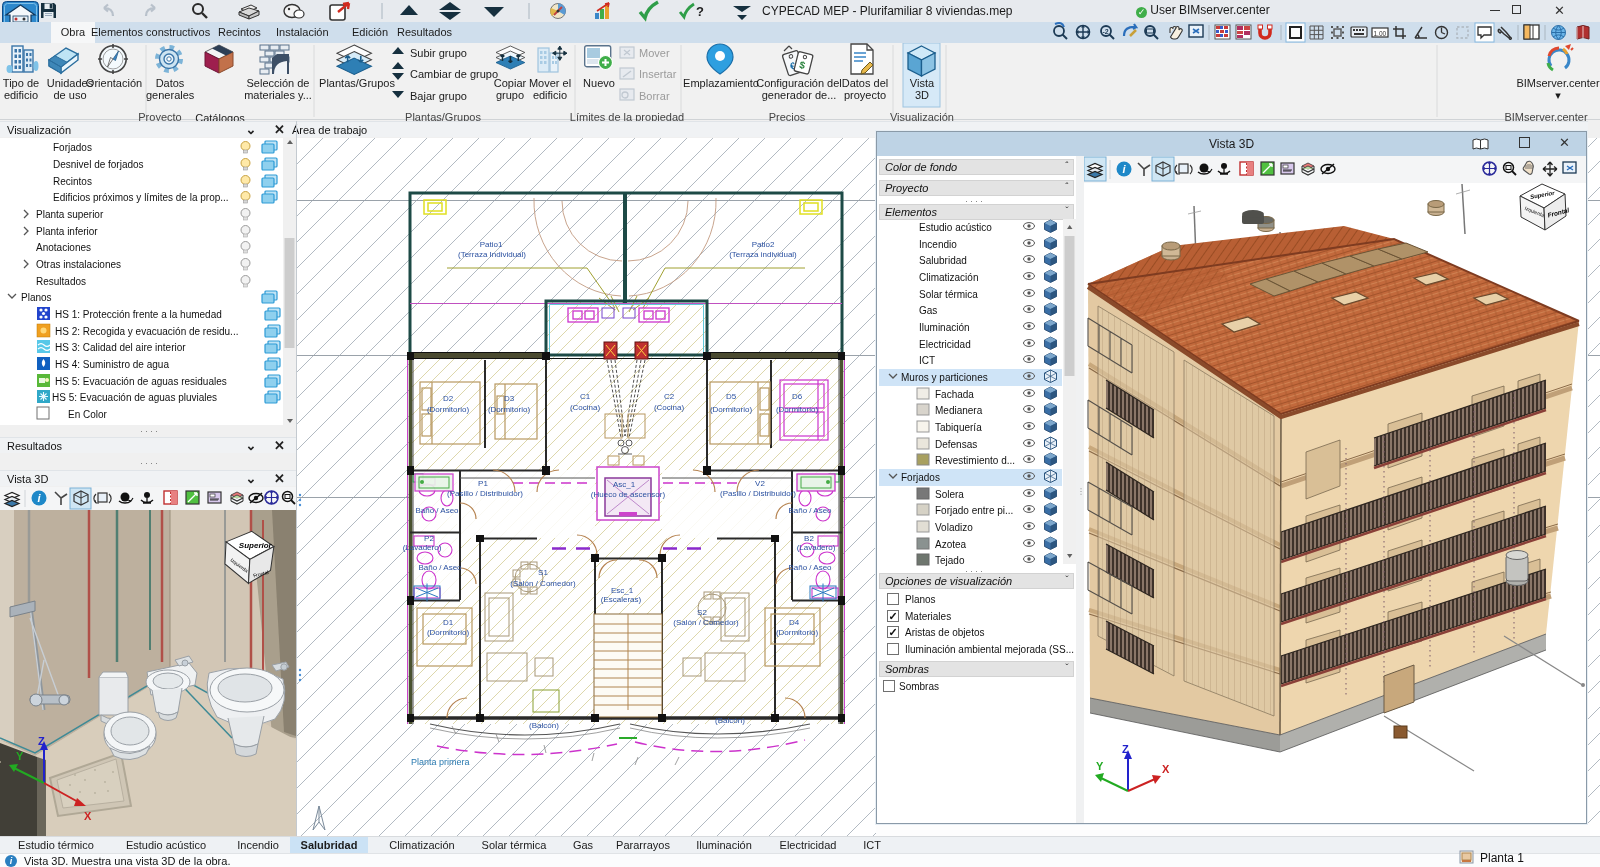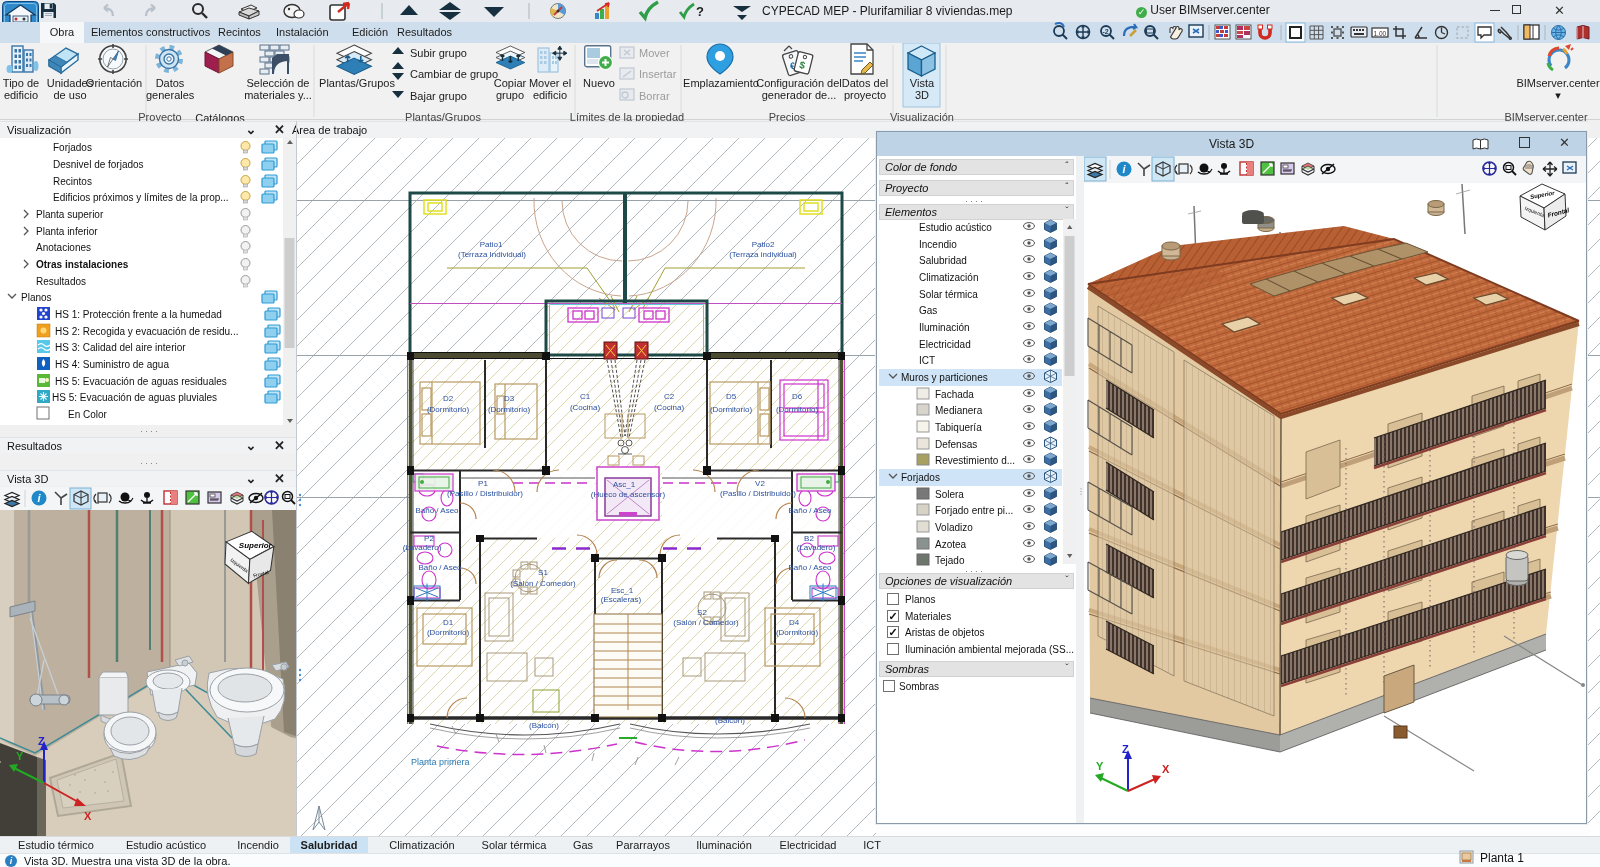--- a/index.html
+++ b/index.html
@@ -6,21 +6,21 @@
 html,body { width:1600px; height:867px; overflow:hidden; font-family:"Liberation Sans", sans-serif; }
 body { position:relative; background:#f0f0f0; }
 .abs { position:absolute; }
 
 #titlebar { left:0; top:0; width:1600px; height:22px; background:#e7eaee; }
 #title-text { left:762px; top:4px; font-size:12px; color:#1a1a1a; }
 #userbox { left:1136px; top:3px; font-size:12px; color:#1a1a1a; }
 
 #menubar { left:0; top:22px; width:1600px; height:21px; background:#cfdeec; }
 .menu-item { position:absolute; height:21px; line-height:21px; font-size:11px; color:#1b1b1b; }
-.menu-item.active { background:#f6f7f8; text-align:center; }
+.menu-item.active { background:#f6f7f8; text-align:center;margin-left:11px; }
 
 #ribbon { left:0; top:43px; width:1600px; height:77px; background:#f1f1f1; border-bottom:1px solid #d0d3d6; }
 .rib-btn { position:absolute; text-align:center; font-size:11px; color:#1b1b1b; line-height:12px; }
 .rib-group-label { position:absolute; top:68px; font-size:11px; color:#444; text-align:center; }
 .rib-small { position:absolute; font-size:11px; color:#1b1b1b; height:13px; line-height:13px; }
 .rib-small.gray { color:#9b9b9b; }
 
 .panel-hdr { position:absolute; height:16px; background:#f0f2f4; font-size:11px; color:#111; line-height:16px; padding-left:7px; border-top:1px solid #e0e4e8; }
 .hdr-btns { position:absolute; right:4px; top:0px; font-size:13px; color:#222; letter-spacing:7px; font-weight:bold; }
 #left-tree { left:0; top:138px; width:296px; height:287px; background:#fff; font-size:11px; }
@@ -526,21 +526,21 @@
         </g>
 </defs>
 </svg>
 <div class="trow" style="left:53px;top:1px;">Forjados</div>
 <div class="trow" style="left:53px;top:18px;">Desnivel de forjados</div>
 <div class="trow" style="left:53px;top:35px;">Recintos</div>
 <div class="trow" style="left:53px;top:51px;">Edificios próximos y límites de la prop...</div>
 <div class="trow" style="left:36px;top:68px;">Planta superior</div>
 <div class="trow" style="left:36px;top:85px;">Planta inferior</div>
 <div class="trow" style="left:36px;top:101px;">Anotaciones</div>
-<div class="trow" style="left:36px;top:118px;font-weight:bold;">Otras instalaciones</div>
+<div class="trow" style="left:36px;top:118px;">Otras instalaciones</div>
 <div class="trow" style="left:36px;top:135px;">Resultados</div>
 <div class="trow" style="left:21px;top:151px;">Planos</div>
 <div class="trow" style="left:55px;top:168px;">HS 1: Protección frente a la humedad</div>
 <div class="trow" style="left:55px;top:185px;">HS 2: Recogida y evacuación de residu...</div>
 <div class="trow" style="left:55px;top:201px;">HS 3: Calidad del aire interior</div>
 <div class="trow" style="left:55px;top:218px;">HS 4: Suministro de agua</div>
 <div class="trow" style="left:55px;top:235px;">HS 5: Evacuación de aguas residuales</div>
 <div class="trow" style="left:52px;top:251px;">HS 5: Evacuación de aguas pluviales</div>
 <div class="trow" style="left:68px;top:268px;">En Color</div>
 <svg class="abs" style="left:0;top:0" width="296" height="287" viewBox="0 0 296 287">

